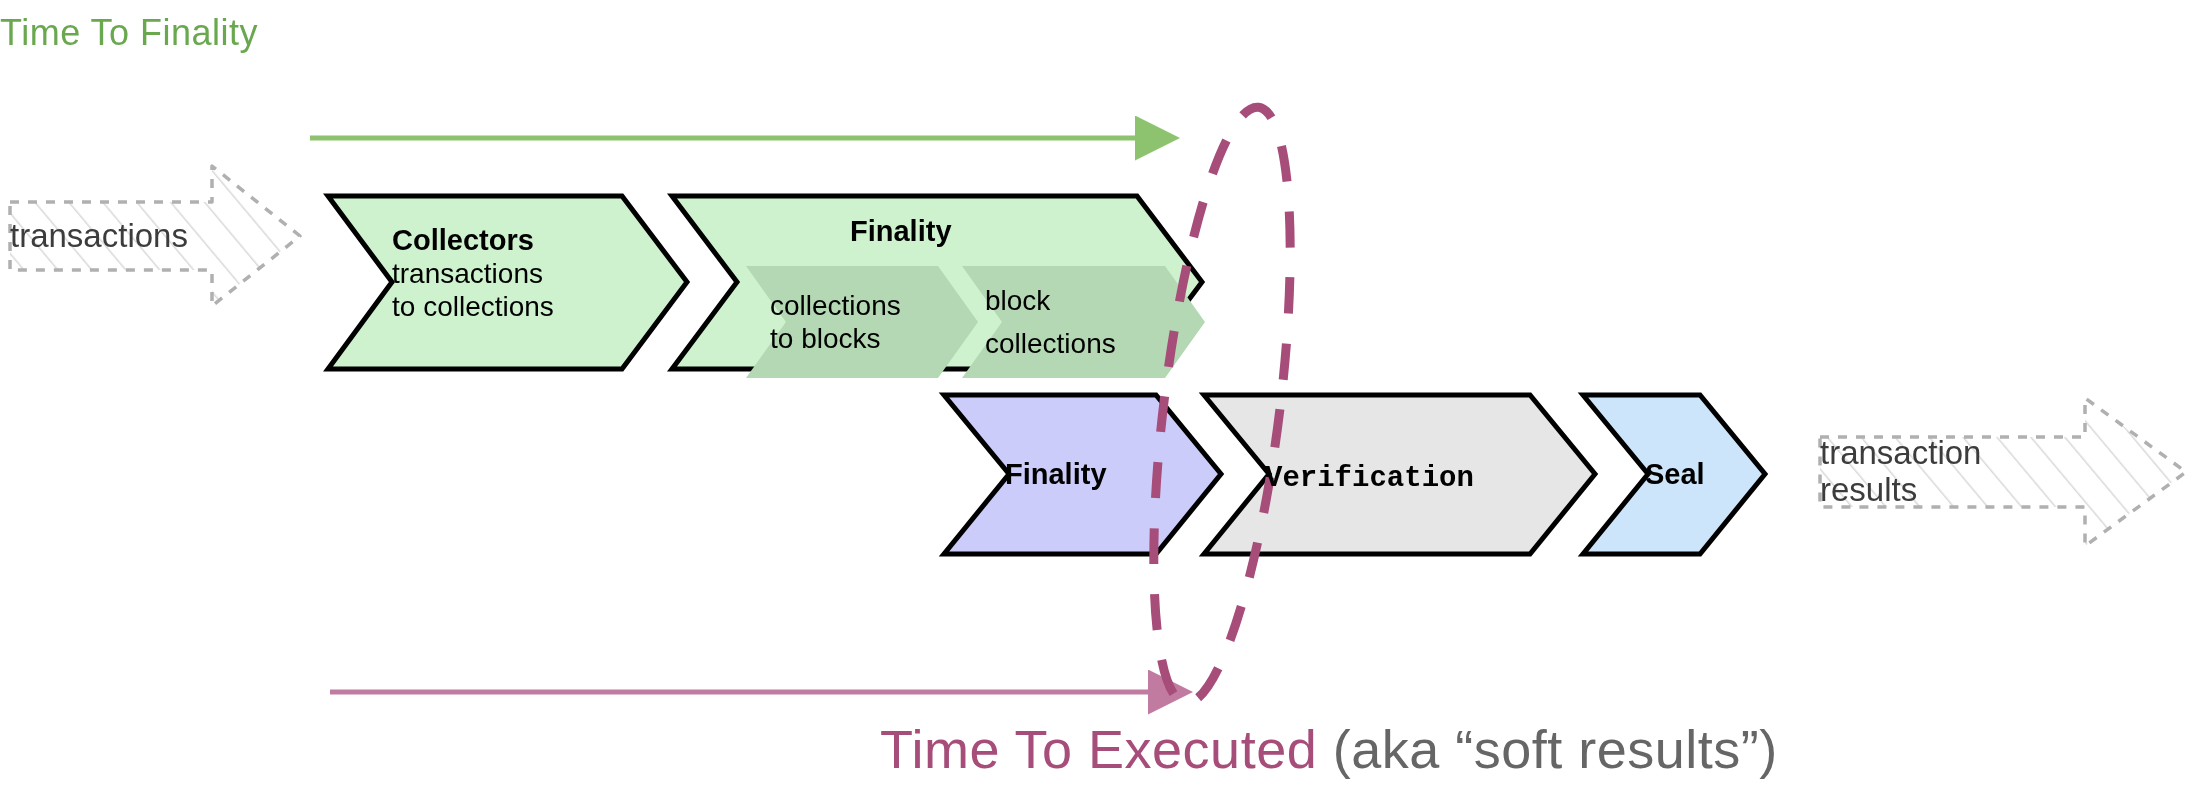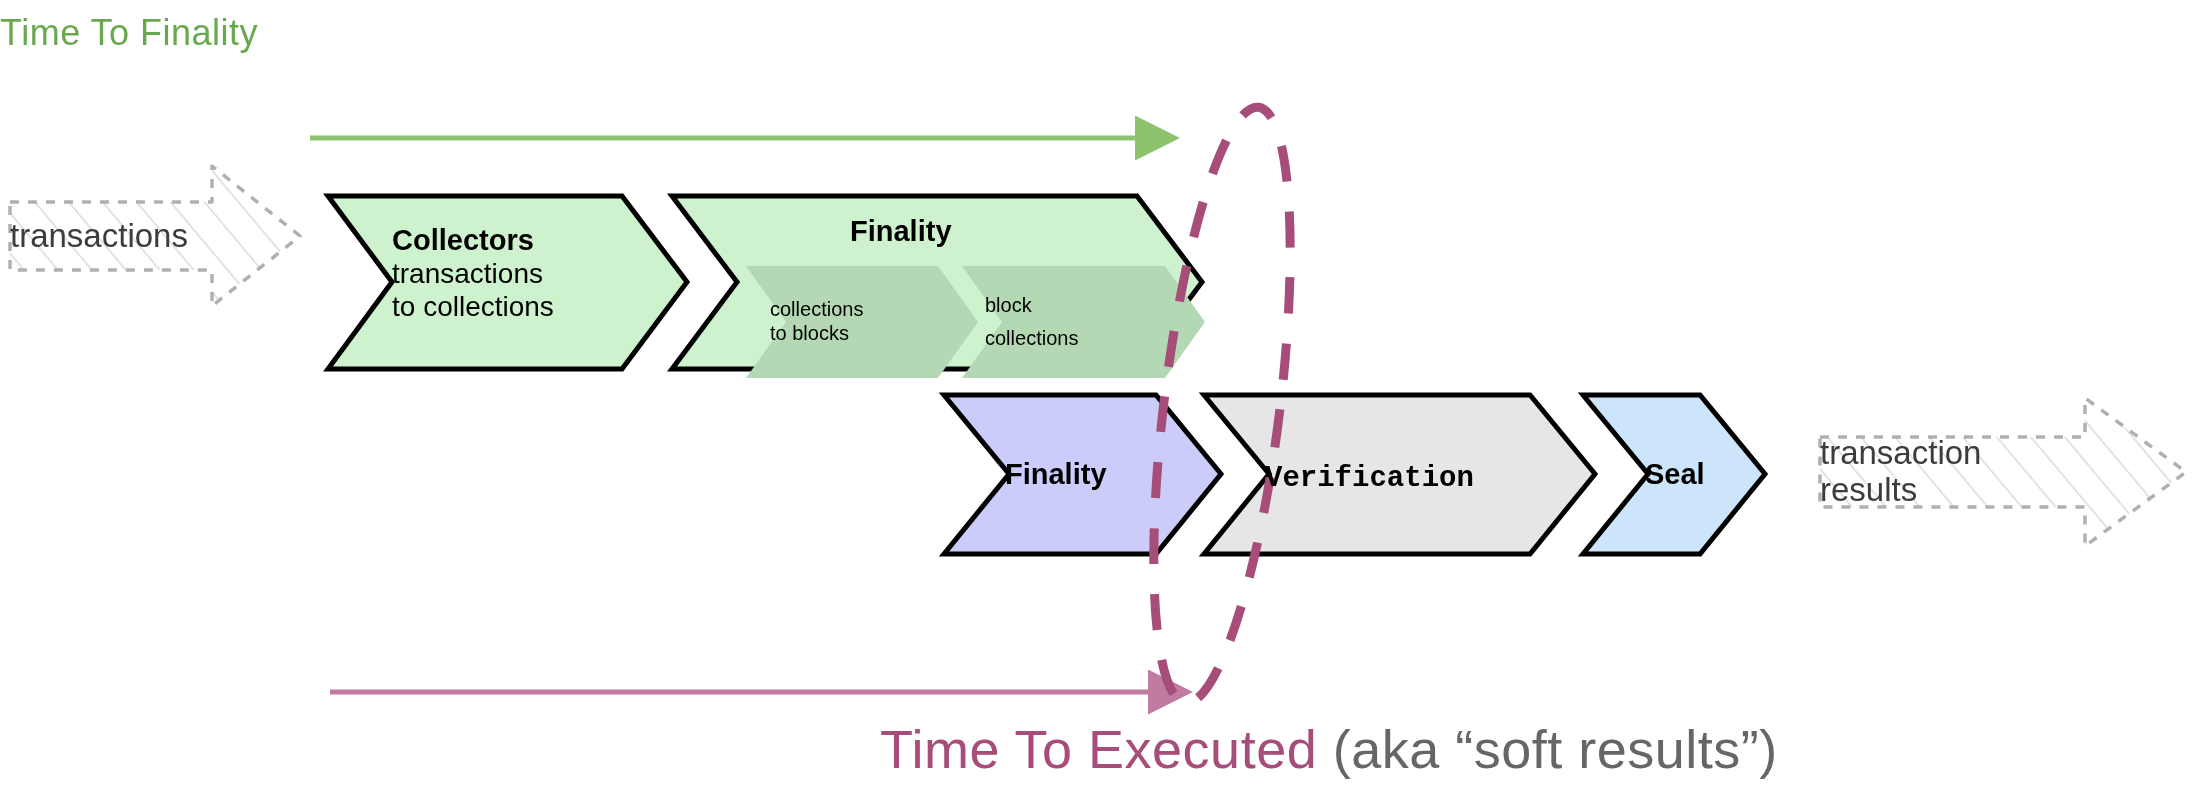--- a/index.html
+++ b/index.html
@@ -7,21 +7,21 @@
   #stage{position:relative;width:2194px;height:806px;background:#fff;}
   #stage svg{position:absolute;left:0;top:0;width:2194px;height:806px;}
   .lbl{position:absolute;white-space:nowrap;}
   .ttf{left:0;top:12px;width:1000px;text-align:left;color:#6aa84f;font-size:36px;letter-spacing:.5px;}
   .tte{left:880px;top:718px;font-size:54px;letter-spacing:.5px;}
   .tte .mag{color:#a64d79;margin-top:24px;}
   .tte .gry{color:#666666;}
   .chev-title{font-weight:bold;font-size:29px;color:#000;text-align:center;}
   .chev-sub{font-size:28px;color:#000;text-align:center;line-height:1.18;}
   .ghost-txt{font-size:33px;color:#3c3c3c;text-align:center;line-height:1.12;}
-  .sub-txt{font-size:20px;color:#000;text-align:center;line-height:1.18;}
+  .sub-txt{font-size:28px;color:#000;text-align:center;line-height:1.18;}
   .cell{position:absolute;display:flex;flex-direction:column;align-items:flex-start;justify-content:center;}
 </style>
 </head>
 <body>
 
 <div id="stage">
 
   <svg viewBox="0 0 2194 806" xmlns="http://www.w3.org/2000/svg">
     <defs>
       <pattern id="hatch" width="26" height="26" patternUnits="userSpaceOnUse" patternTransform="rotate(-40)">

